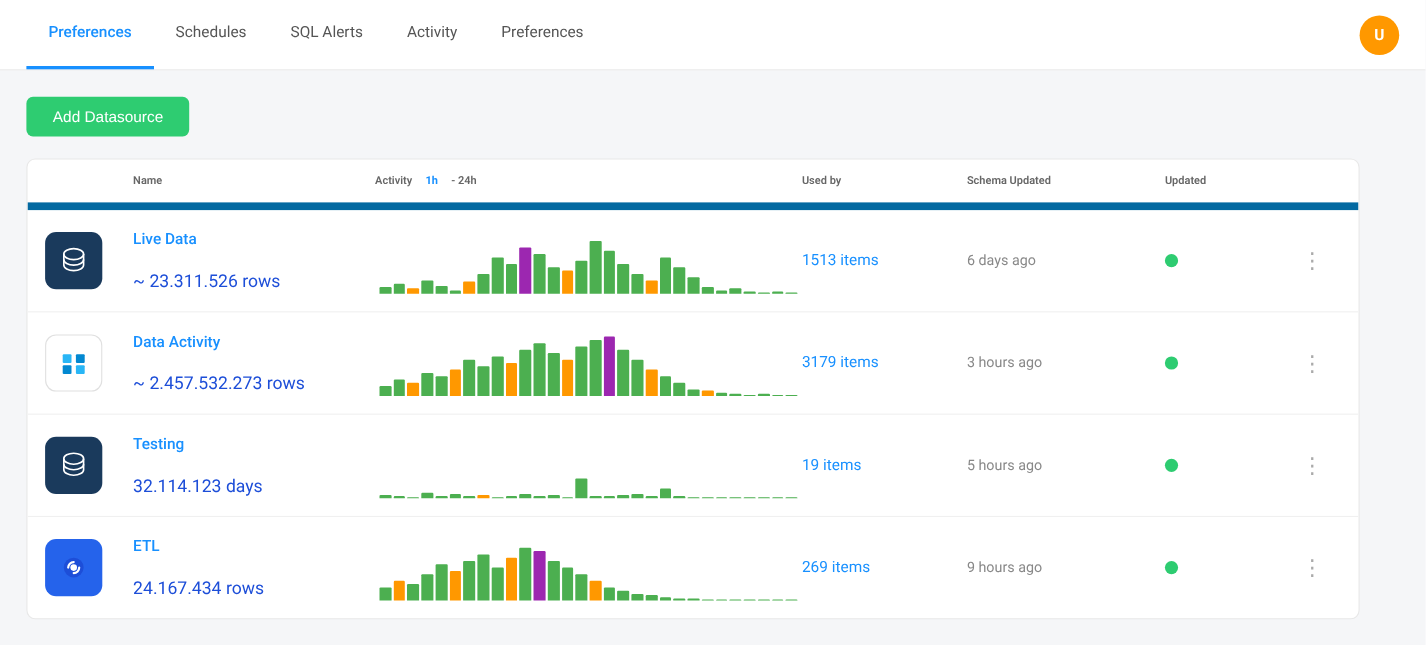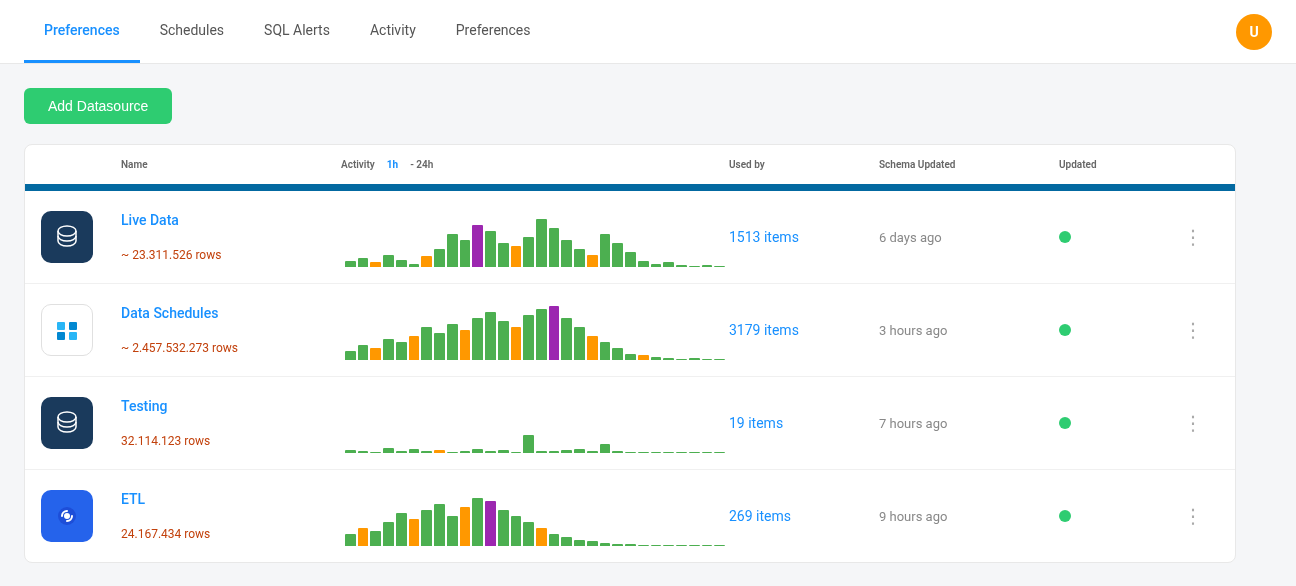--- a/index.html
+++ b/index.html
@@ -127,21 +127,21 @@
       width: 52px;
       height: 52px;
       border-radius: 10px;
       display: flex;
       align-items: center;
       justify-content: center;
     }
     .ds-icon svg { width: 32px; height: 32px; }
 
     .ds-name { font-size: 14px; font-weight: 500; color: #1890ff; cursor: pointer; }
-    .ds-rows { font-size: 12px; color: #c2410c; margin-top: 20px; }
+    .ds-rows { font-size: 16px; color: #1d4ed8; margin-top: 20px; }
 
     
     .activity-chart {
       height: 60px;
       display: flex;
       align-items: flex-end;
       gap: 2px;
       padding: 0 4px;
     }
     .bar {
@@ -272,21 +272,21 @@
         <div class="ds-icon" style="background:#ffffff;border:1px solid #e0e0e0;">
           <svg viewBox="0 0 32 32" fill="none" xmlns="http://www.w3.org/2000/svg">
             <rect x="6" y="8" width="8" height="8" rx="1" fill="#29b6f6"></rect>
             <rect x="18" y="8" width="8" height="8" rx="1" fill="#0288d1"></rect>
             <rect x="6" y="18" width="8" height="8" rx="1" fill="#0288d1"></rect>
             <rect x="18" y="18" width="8" height="8" rx="1" fill="#29b6f6"></rect>
           </svg>
         </div>
       </div>
       <div>
-        <div class="ds-name">Data Schedules</div>
+        <div class="ds-name">Data Activity</div>
         <div class="ds-rows">~ 2.457.532.273 rows</div>
       </div>
       <div>
         <div class="activity-chart">
           <div class="bar" style="height:15%;background:#4caf50;"></div>
           <div class="bar" style="height:25%;background:#4caf50;"></div>
           <div class="bar" style="height:20%;background:#ff9800;"></div>
           <div class="bar" style="height:35%;background:#4caf50;"></div>
           <div class="bar" style="height:30%;background:#4caf50;"></div>
           <div class="bar" style="height:40%;background:#ff9800;"></div>
@@ -331,21 +331,21 @@
         <div class="ds-icon" style="background:#1a3a5c;">
           <svg viewBox="0 0 32 32" fill="none" xmlns="http://www.w3.org/2000/svg">
             <ellipse cx="16" cy="10" rx="9" ry="5" stroke="#fff" stroke-width="1.5" fill="none"></ellipse>
             <path d="M7 10v5c0 2.76 4.03 5 9 5s9-2.24 9-5V10" stroke="#fff" stroke-width="1.5" fill="none"></path>
             <path d="M7 15v5c0 2.76 4.03 5 9 5s9-2.24 9-5V15" stroke="#fff" stroke-width="1.5" fill="none"></path>
           </svg>
         </div>
       </div>
       <div>
         <div class="ds-name">Testing</div>
-        <div class="ds-rows">32.114.123 rows</div>
+        <div class="ds-rows">32.114.123 days</div>
       </div>
       <div>
         <div class="activity-chart">
           <div class="bar" style="height:5%;background:#4caf50;"></div>
           <div class="bar" style="height:3%;background:#4caf50;"></div>
           <div class="bar" style="height:2%;background:#4caf50;"></div>
           <div class="bar" style="height:8%;background:#4caf50;"></div>
           <div class="bar" style="height:4%;background:#4caf50;"></div>
           <div class="bar" style="height:6%;background:#4caf50;"></div>
           <div class="bar" style="height:3%;background:#4caf50;"></div>
@@ -368,21 +368,21 @@
           <div class="bar" style="height:1%;background:#4caf50;"></div>
           <div class="bar" style="height:1%;background:#4caf50;"></div>
           <div class="bar" style="height:1%;background:#4caf50;"></div>
           <div class="bar" style="height:1%;background:#4caf50;"></div>
           <div class="bar" style="height:1%;background:#4caf50;"></div>
           <div class="bar" style="height:1%;background:#4caf50;"></div>
           <div class="bar" style="height:1%;background:#4caf50;"></div>
         </div>
       </div>
       <div class="used-by">19 items</div>
-      <div class="schema-updated">7 hours ago</div>
+      <div class="schema-updated">5 hours ago</div>
       <div>
         <div class="status-dot"></div>
       </div>
       <div>
         <button class="more-btn">⋮</button>
       </div>
     </div>
 
     <div class="table-row">
       <div>

